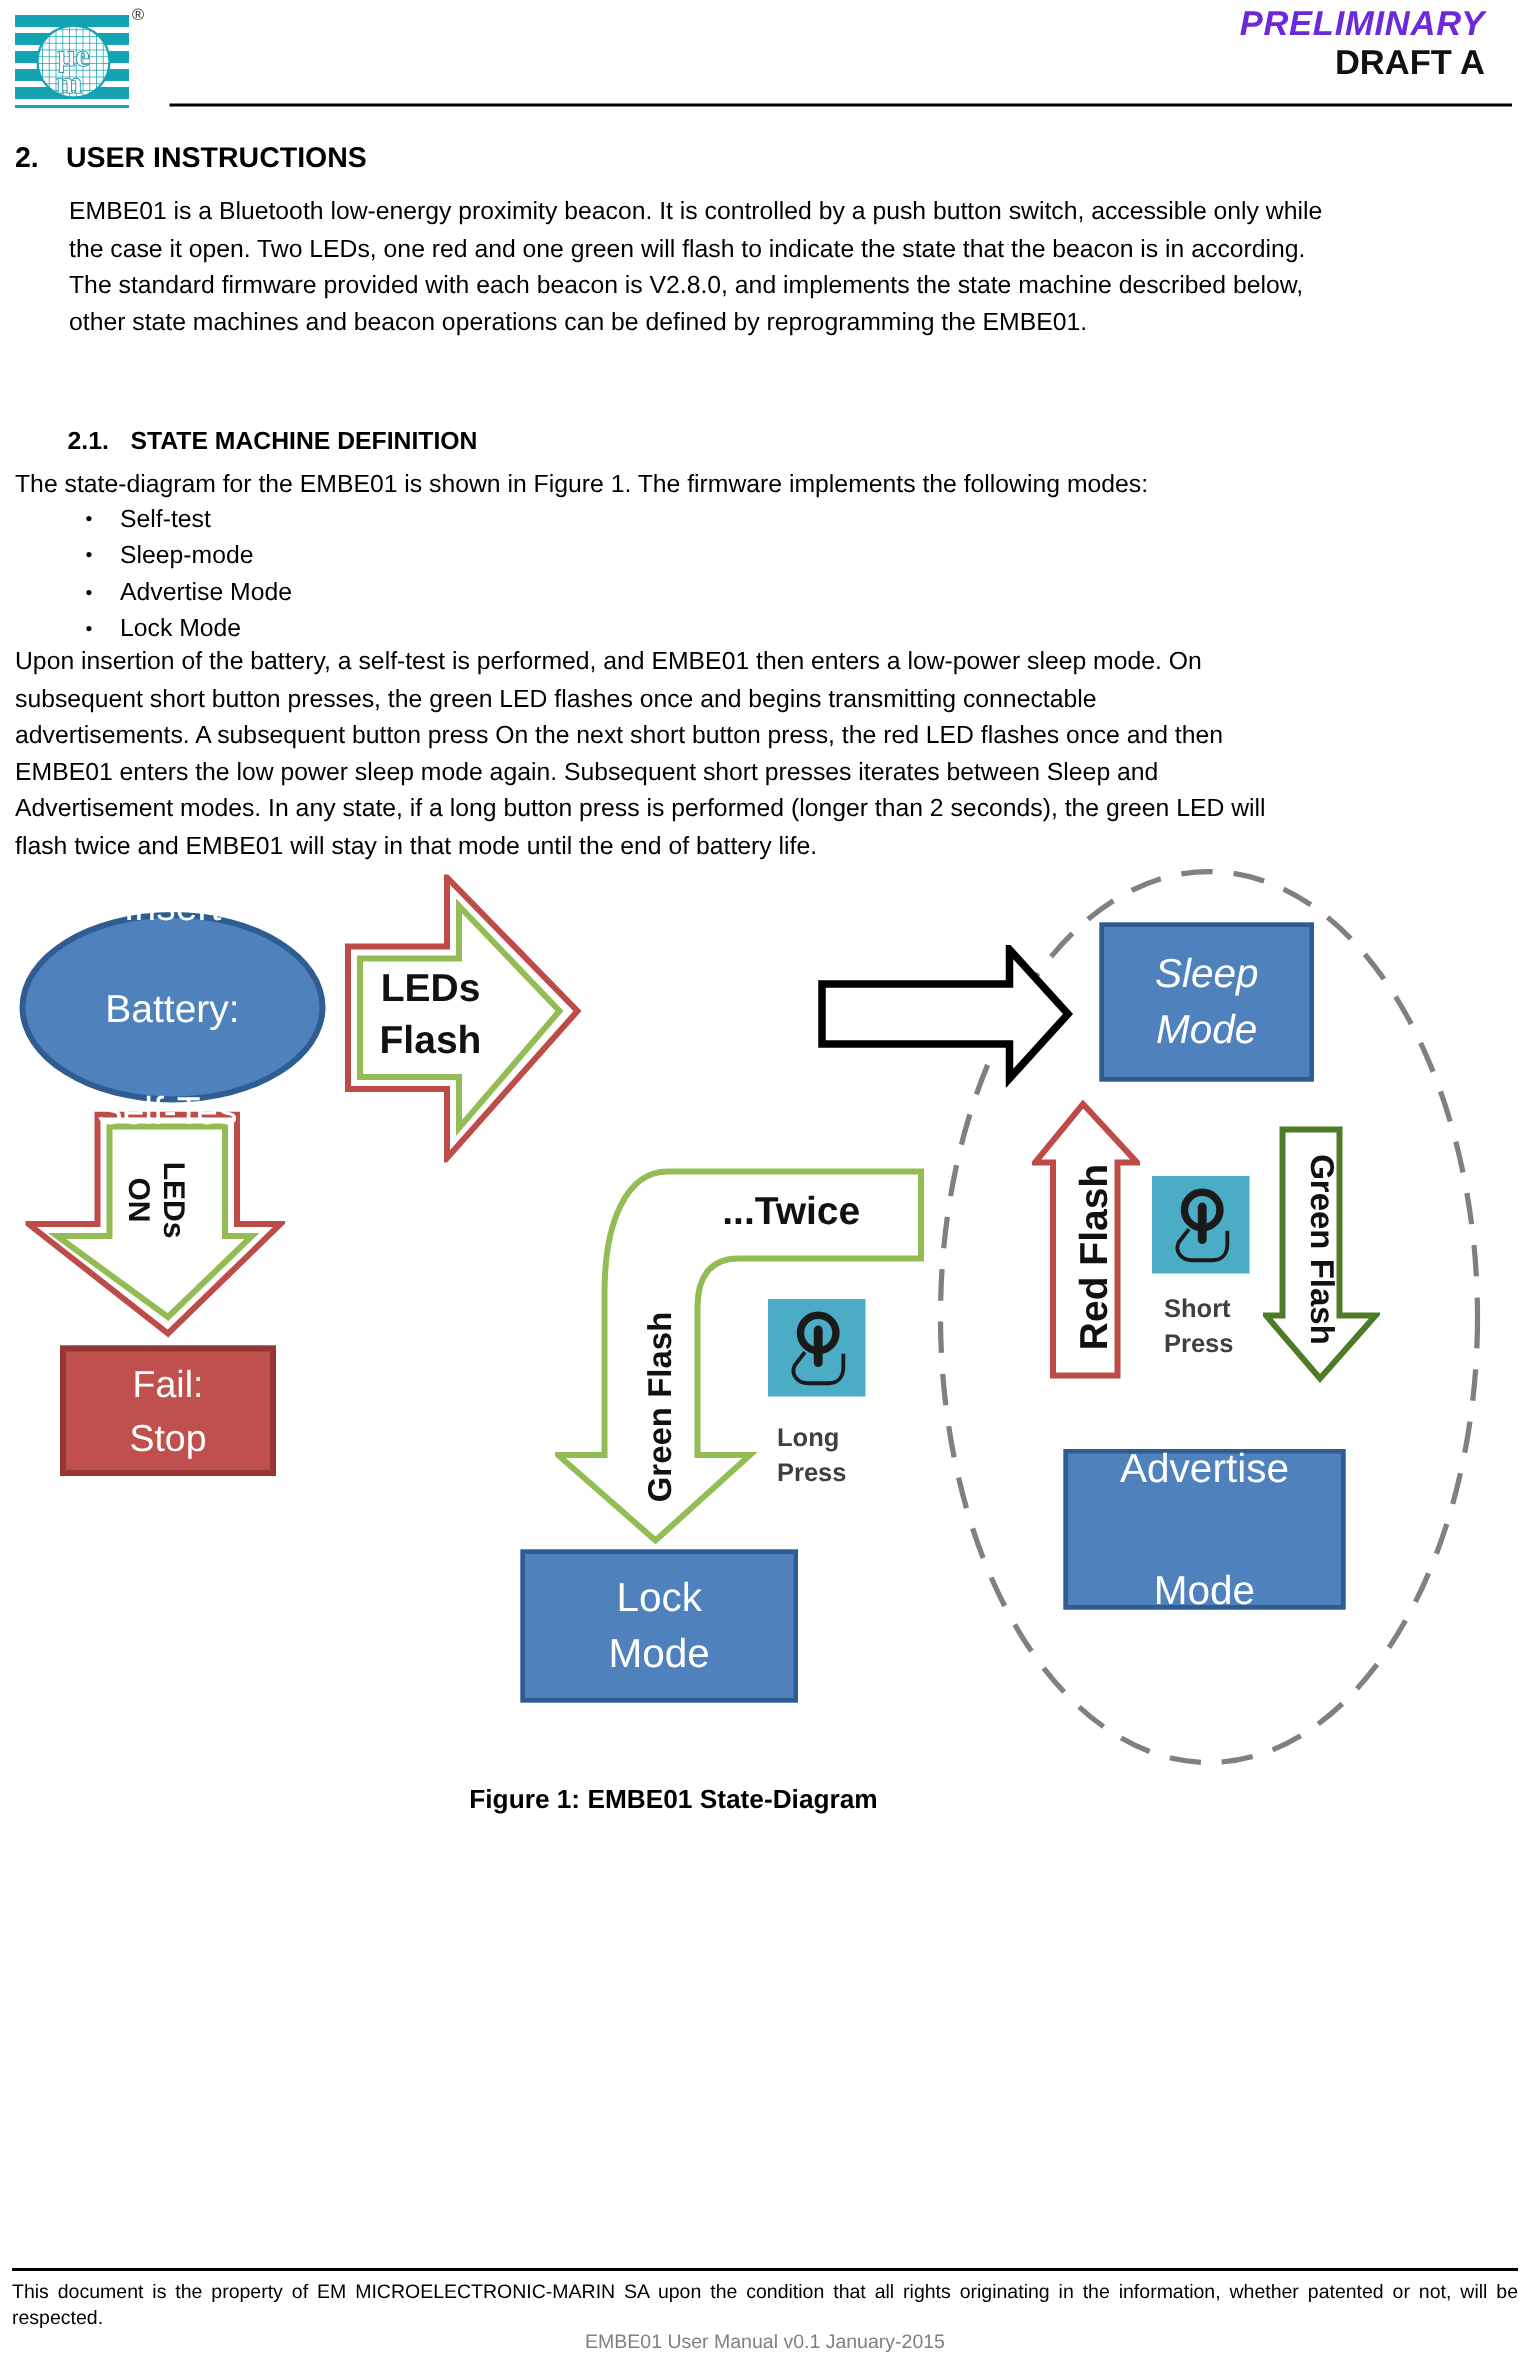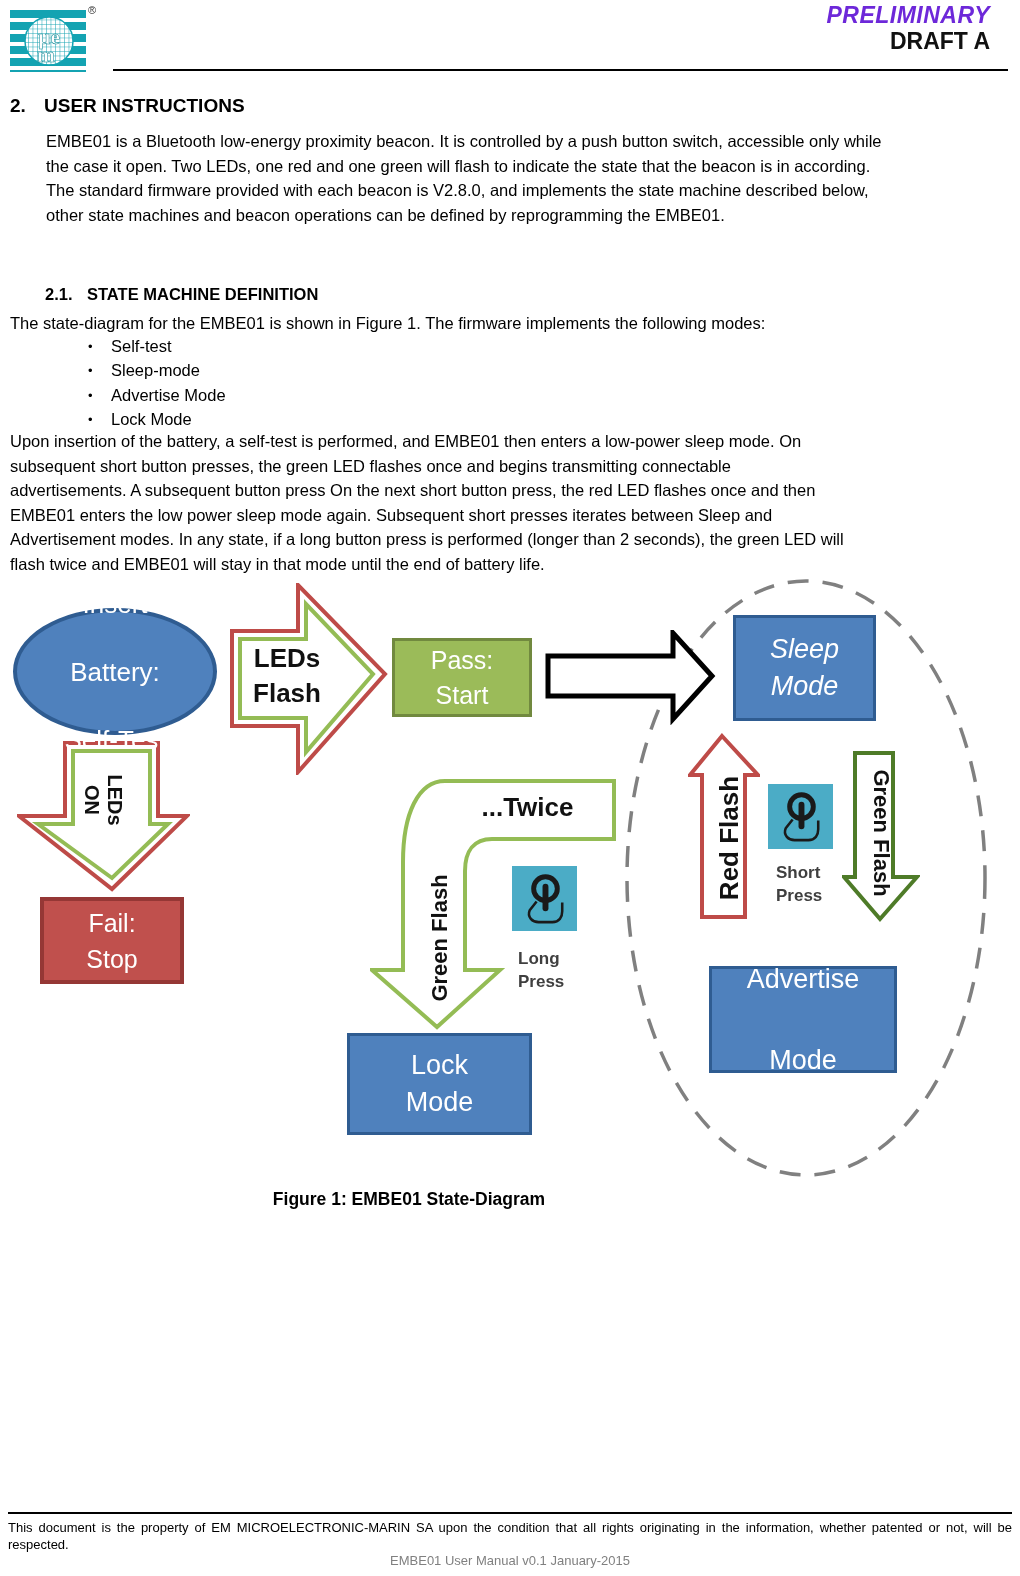--- a/index.html
+++ b/index.html
@@ -18,21 +18,21 @@
   
   .h1{position:absolute;left:10px;top:95px;font-size:19px;font-weight:bold;}
   .h1 .num{display:inline-block;width:34px;}
   .h2{position:absolute;left:45px;top:285px;font-size:16.5px;font-weight:bold;}
   .h2 .num{display:inline-block;width:42px;}
   .para{position:absolute;left:10px;width:1004px;font-size:16.5px;line-height:24.5px;
         white-space:pre-line;}
   .p1{top:129px;margin-left:36px;}
   .intro{top:311px;}
   .p2{top:429px;}
-  .bullets{position:absolute;left:15px;top:334px;padding-left:16px;}
+  .bullets{position:absolute;left:0;top:334px;}
   .bullets .bi{height:24.3px;line-height:24.3px;font-size:16.5px;}
   .bullets .dot{display:inline-block;width:23px;margin-left:57px;font-size:13px;vertical-align:1px;}
 
   
   .diagram{position:absolute;left:0;top:575px;width:1020px;height:610px;}
   .node{position:absolute;display:flex;flex-direction:column;align-items:center;
         justify-content:center;text-align:center;color:#fff;}
   .node span{display:block;}
   .blue{background:#4F81BD;border:3px solid #2F5C91;}
   .n-ellipse{left:13px;top:33px;width:196px;height:119px;border-radius:50%;
@@ -58,21 +58,21 @@
   .l-twice{left:455px;top:217px;width:145px;font-size:26px;}
   .presslabel{position:absolute;color:#3F3F3F;font-size:17px;line-height:23px;font-weight:600;}
   .l-short{left:776px;top:286px;}
   .l-long{left:518px;top:372px;}
 
   .tapicon{position:absolute;width:65px;height:65px;background:#4BACC6;}
   .i-short{left:768px;top:209px;}
   .i-long{left:512px;top:291px;}
 
   .caption{position:absolute;left:0;top:1189px;width:818px;text-align:center;
-           font-size:17.5px;font-weight:bold;}
+           font-size:17.5px;font-weight:bold;padding-left:40px;}
 
   
   .foot-rule{position:absolute;left:8px;top:1512px;width:1004px;height:2px;background:#000;}
   .notice{position:absolute;left:8px;top:1519px;width:1004px;font-size:13px;
           line-height:17px;text-align:justify;}
   .version{position:absolute;left:0;top:1553px;width:1020px;text-align:center;
            font-size:13px;color:#808080;}
 </style>
 </head>
 <body>
@@ -183,24 +183,20 @@
       </svg>
     </div>
     <div class="presslabel l-long"><span>Long</span><br>
          <span>Press</span></div>
 
     <div class="node blue n-ellipse">
       <span>Insert</span>
       <span>Battery:</span>
       <span>Self-Test</span>
     </div>
-    <div class="node n-pass">
-      <span>Pass:</span>
-      <span>Start</span>
-    </div>
     <div class="node n-fail">
       <span>Fail:</span>
       <span>Stop</span>
     </div>
     <div class="node blue n-sleep">
       <span>Sleep</span>
       <span>Mode</span>
     </div>
     <div class="node blue n-adv">
       <span>Advertise</span>

